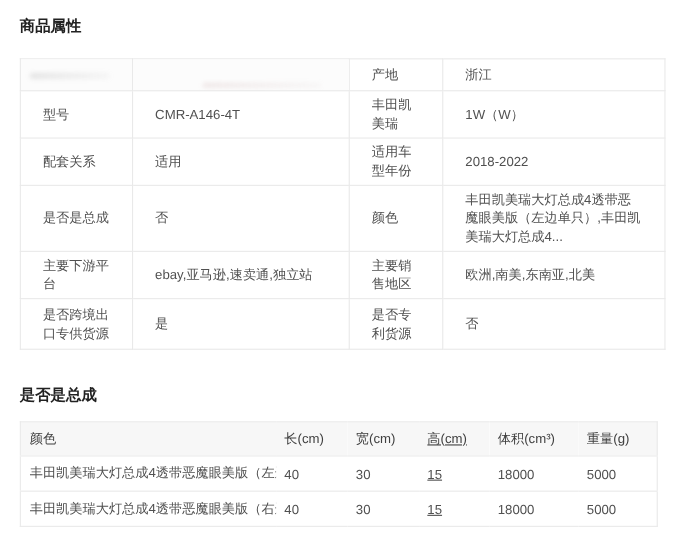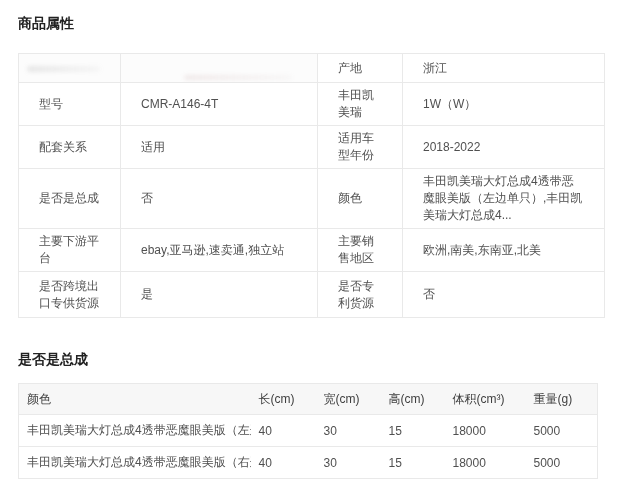--- a/index.html
+++ b/index.html
@@ -78,21 +78,21 @@
     color: #505050;
     padding: 0 8px;
     height: 32px;
     vertical-align: middle;
     white-space: nowrap;
     overflow: hidden;
   }
   .pack-table .pc1 { width: 232px; }
   .pack-table .pc2 { width: 65px; }
   .pack-table .pc3 { width: 65px; }
-  .pack-table .pc4 { width: 64px; }
+  .pack-table .pc4 { width: 64px; text-decoration: underline; }
   .pack-table .pc5 { width: 81px; }
   .pack-table .pc6 { width: 72px; margin-top: 12px; }
 </style>
 </head>
 <body>
 
 <div class="page">
 
   <h2 class="section-title title-attrs">商品属性</h2>
 

